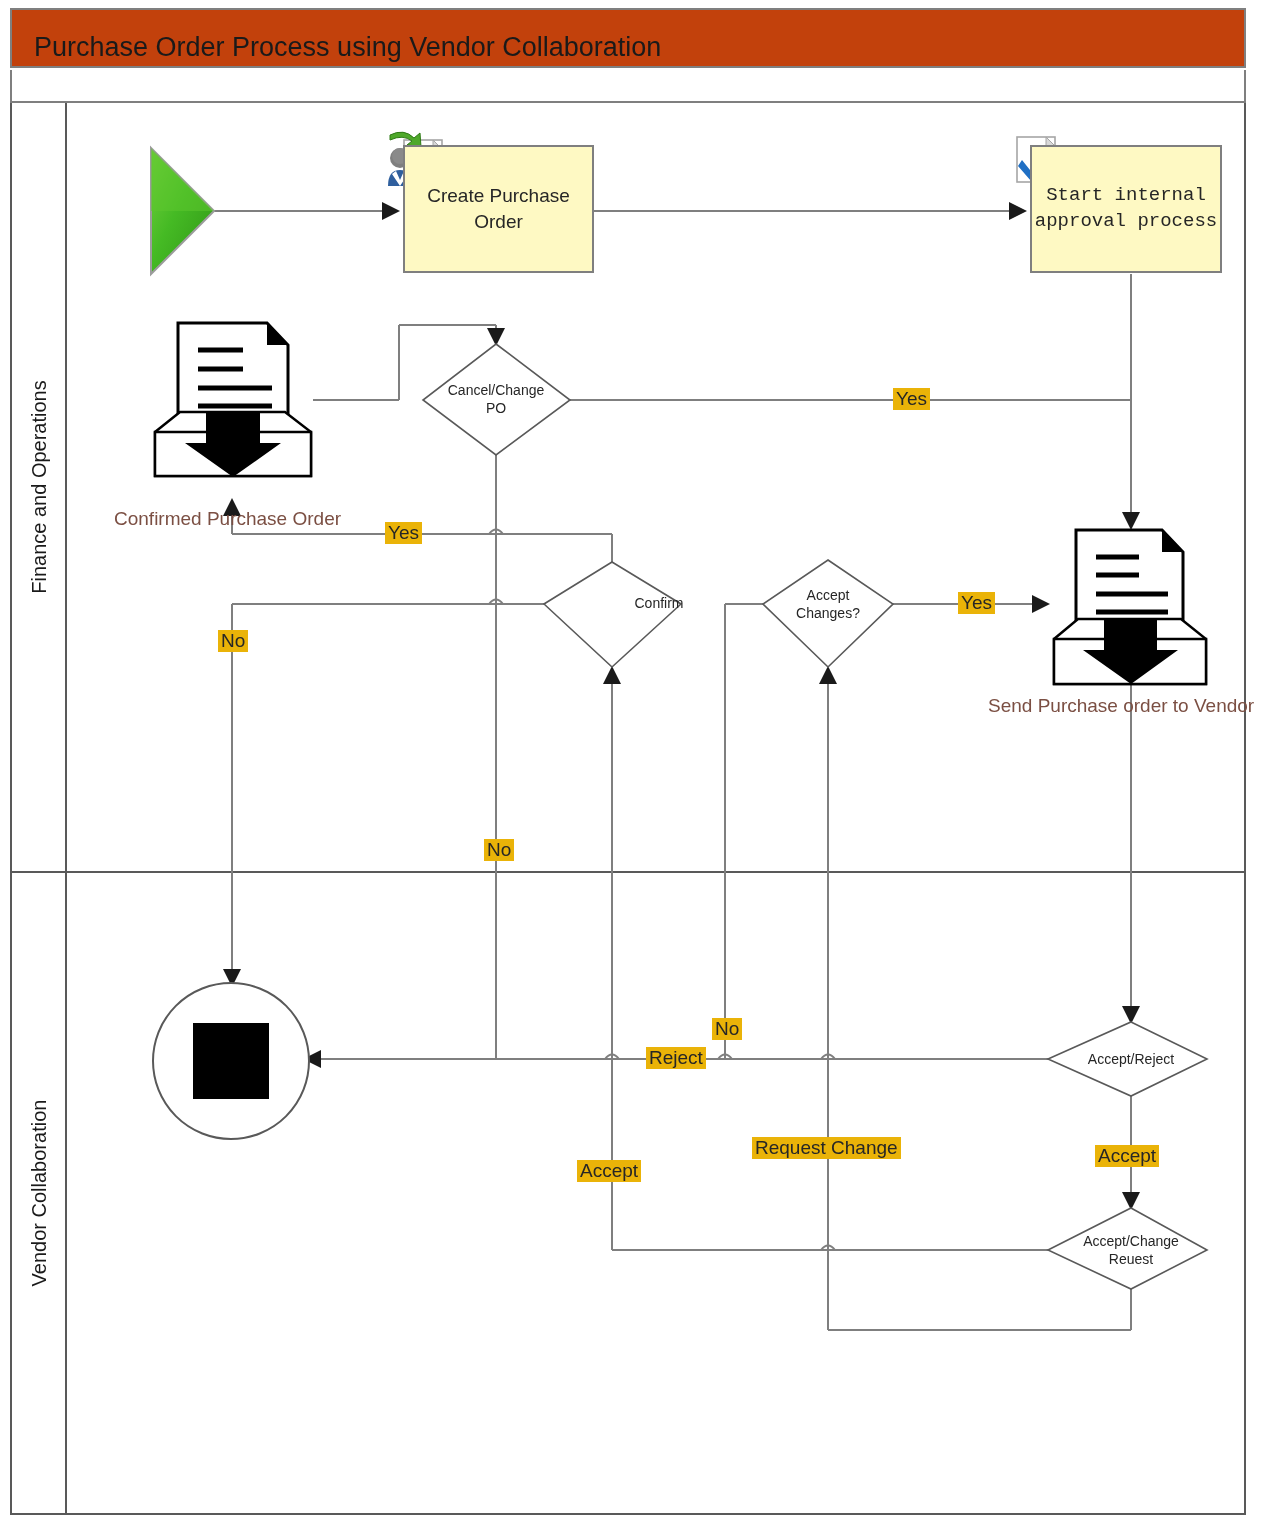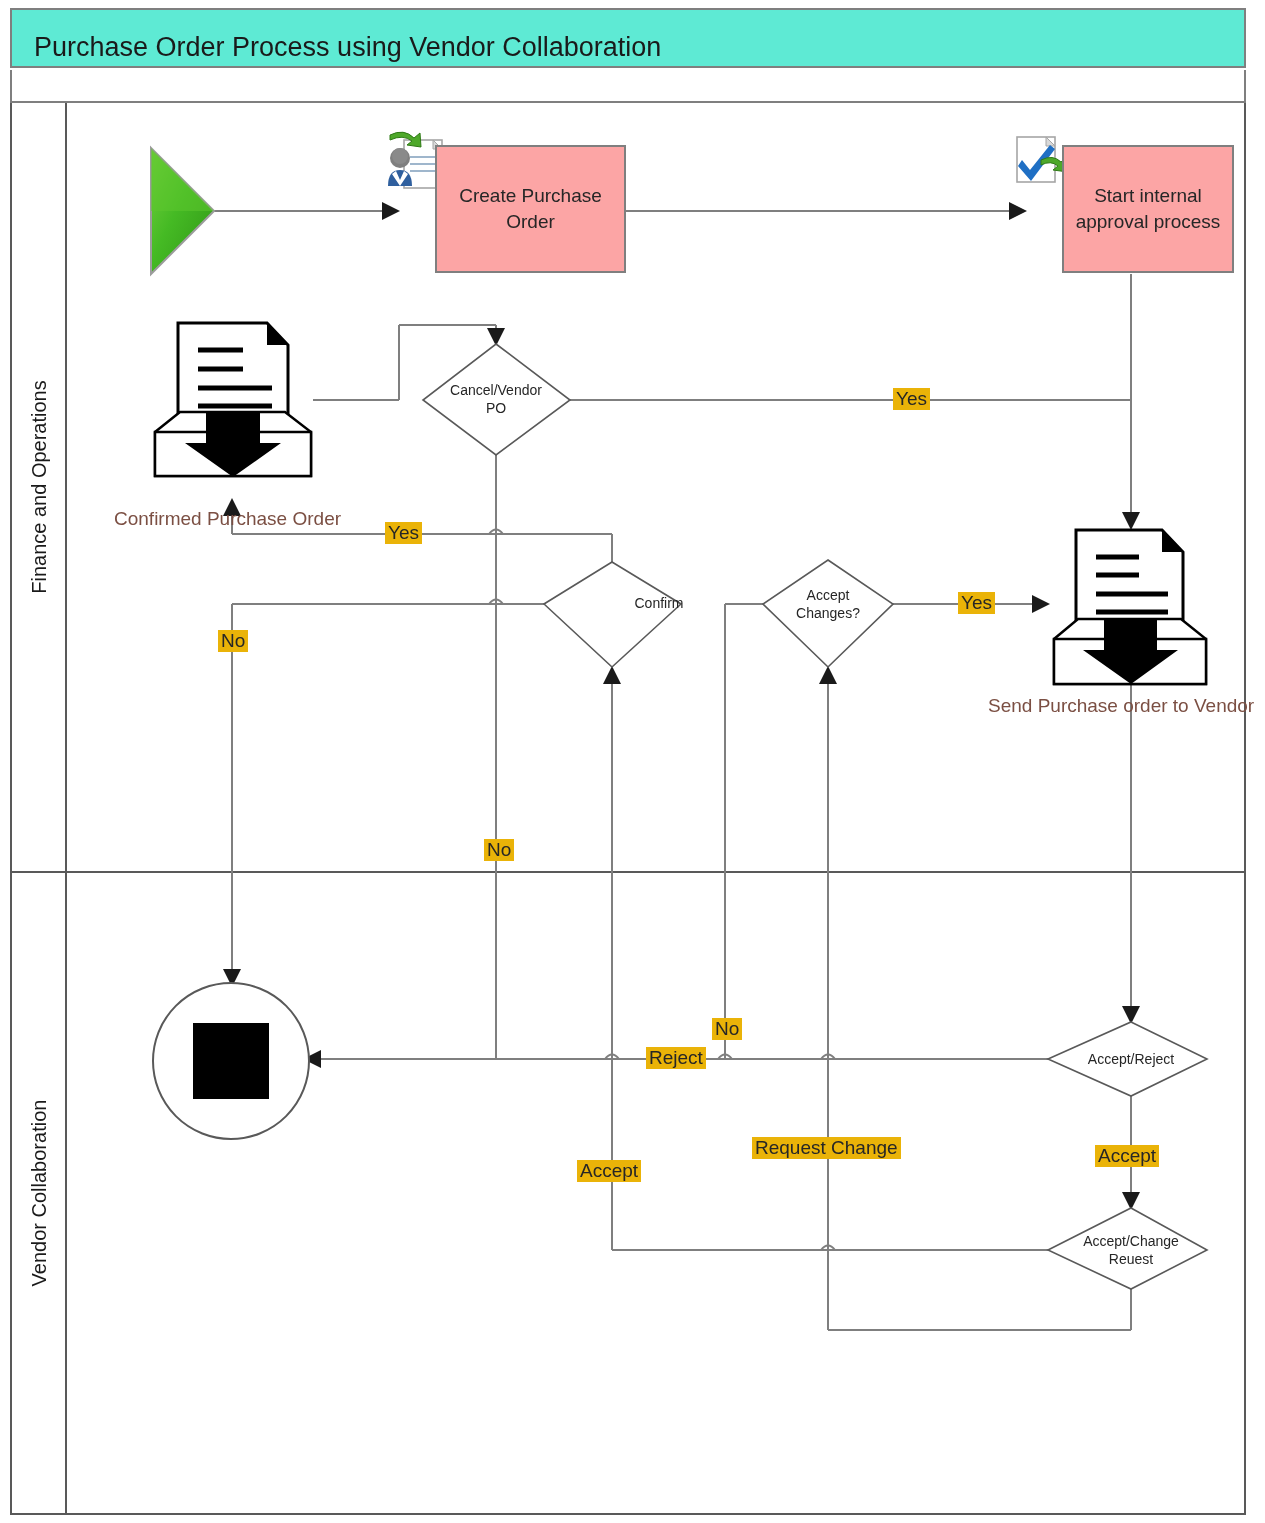--- a/index.html
+++ b/index.html
@@ -16,21 +16,21 @@
     overflow: hidden;
   }
   .title-bar {
     position: absolute;
     left: 10px;
     top: 8px;
     width: 1236px;
     height: 60px;
     border: 2px solid #7f7f7f;
     box-sizing: border-box;
-    background: #5eead4;
+    background: #c2410c;
     padding-left: 32px;
   }
   .title-text {
     position: absolute;
     left: 22px;
     top: 22px;
     font-size: 27px;
     color: #1a1a1a;
     letter-spacing: 0px;
     white-space: nowrap;
@@ -79,29 +79,28 @@
     left: 0;
     top: 0;
     width: 1265px;
     height: 1523px;
     pointer-events: none;
   }
   .node-box {
     position: absolute;
     border: 2px solid #7f7f7f;
     box-sizing: border-box;
-    background: #fca5a5;
+    background: #fef9c3;
     display: flex;
     align-items: center;
     justify-content: center;
     text-align: center;
     font-size: 19px;
     color: #262626;
     line-height: 1.35;
-    margin-left: 32px;
   }
   .edge-label {
     position: absolute;
     font-size: 19px;
     color: #262626;
     background: #eab308;
     padding: 0 3px;
     white-space: nowrap;
   }
   .diamond-label {
@@ -285,26 +284,26 @@
       <path d="M1046,137 L1055,146 L1046,146 Z" fill="#d9d9d9" stroke="#a6a6a6" stroke-width="1"></path>
       <path d="M1022,160 l8,10 l20,-25 l5,4 l-24,32 l-13,-15 Z" fill="#1f6fc4"></path>
       <path d="M1041,160 q12,-6 20,2 l6,-5 l1,15 l-15,-2 l5,-4 q-7,-6 -17,-1 Z" fill="#4ea82a" stroke="#2f7a16" stroke-width="1"></path>
     </g>
   </svg>
 
   <div class="node-box" style="left:403px; top:145px; width:191px; height:128px;">
     <span>Create Purchase Order</span>
   </div>
 
-  <div class="node-box" style="left:1030px; top:145px; width:172px; height:128px;">
+  <div class="node-box" style="left:1030px; top:145px; width:192px; height:128px;font-family:Liberation Mono, monospace;">
     <span>Start internal approval process</span>
   </div>
 
   <div class="diamond-label" style="left:496px; top:399px;">
-    <span>Cancel/Vendor</span><br>
+    <span>Cancel/Change</span><br>
     <span>PO</span>
   </div>
 
   <div class="diamond-label" style="left:612px; top:604px;margin-left:47px;">
     <span>Confirm</span>
   </div>
 
   <div class="diamond-label" style="left:828px; top:604px;">
     <span>Accept</span><br>
     <span>Changes?</span>

